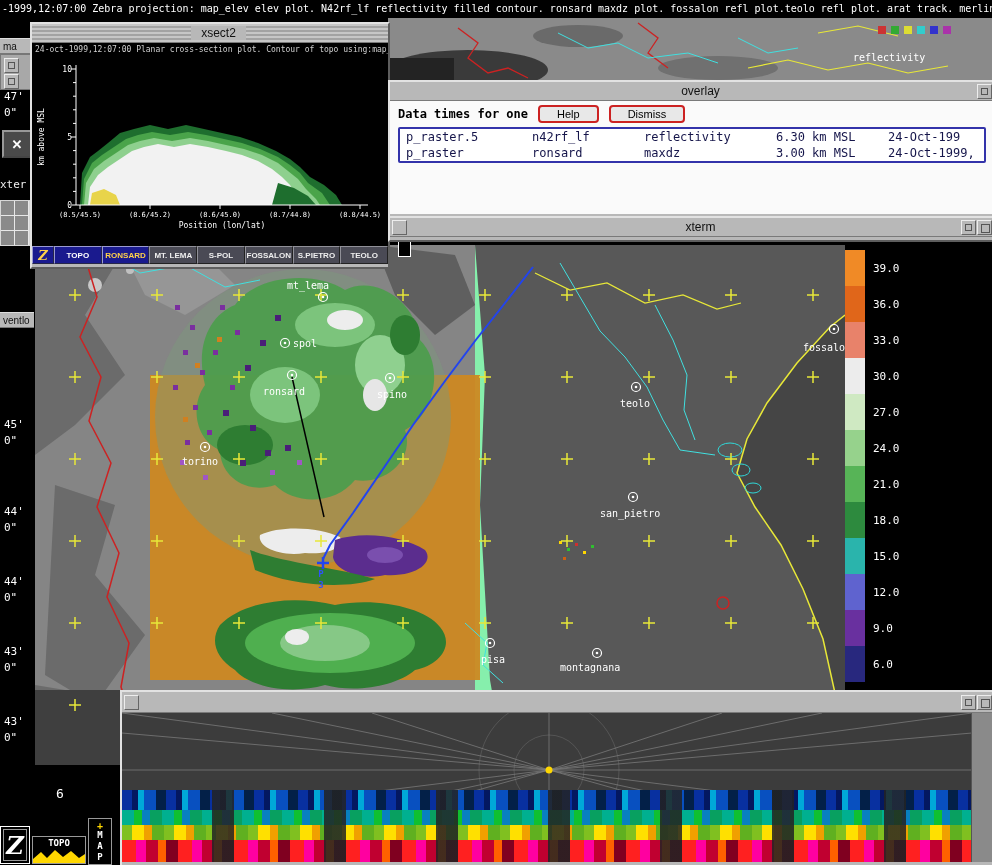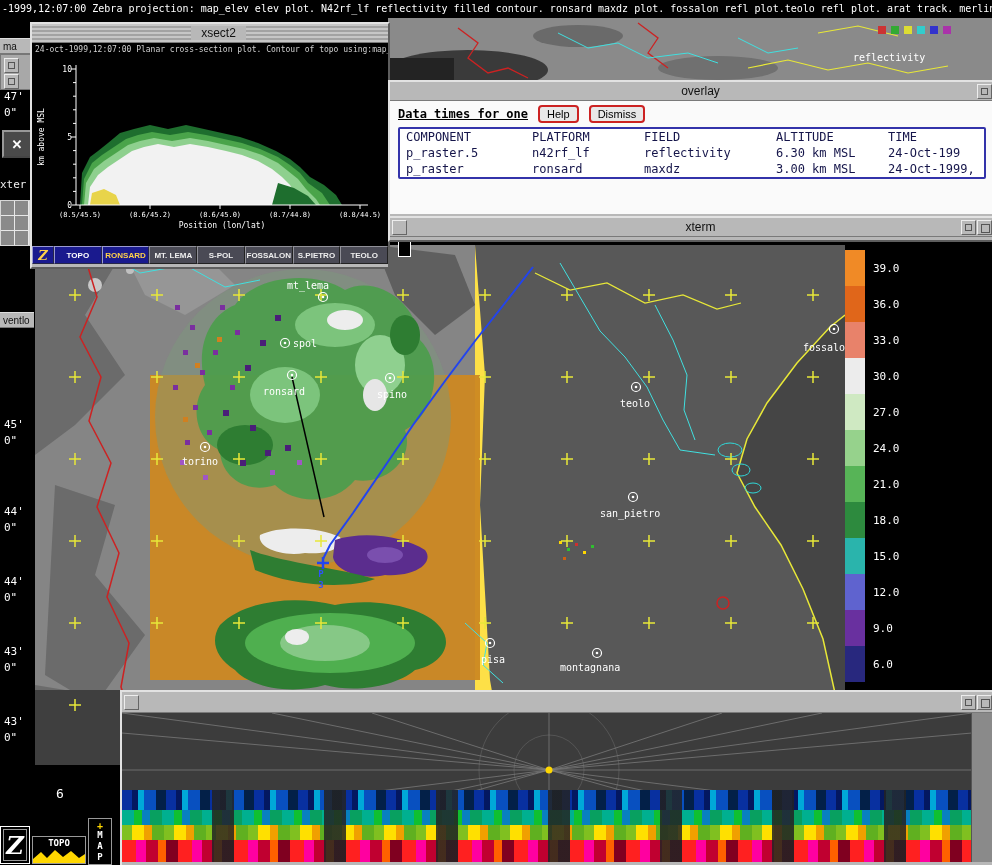--- a/index.html
+++ b/index.html
@@ -55,44 +55,44 @@
   .xs-btn[data-variant="brand"]{background:#1a1a8e;color:#ffd24a;
           font:italic bold 13px "DejaVu Serif",serif;}
   .xs-btn[data-variant="navy"]{background:#1a1a8e;color:#fff;}
   .xs-btn[data-variant="active"]{background:#1a1a8e;color:#ffd24a;}
   .xs-btn[data-variant="gray"]{background:#4a4a55;color:#eee;border-color:#909098 #222 #222 #909098;}
 
   
   #overlay-win{left:388px;top:80px;width:604px;height:135px;}
   #overlay-win .content{background:#fafafa;height:113px;overflow:hidden;}
   .prompt-row{display:flex;align-items:center;gap:10px;padding:4px 8px 2px 8px;}
-  .prompt{font:bold 12px "DejaVu Sans Mono",monospace;color:#000;text-decoration:underline;}
+  .prompt{font:bold 12px "DejaVu Sans Mono",monospace;color:#000;}
   .red-btn{border:2px solid #cc2222;border-radius:4px;background:#e8e8e8;color:#000;
-           font:11px "Liberation Sans",sans-serif;padding:1px 7px;cursor:default;}
+           font:11px "Liberation Sans",sans-serif;padding:1px 17px;cursor:default;}
   .ov-table{margin:2px 8px;border:2px solid #3333aa;border-radius:2px;background:#fff;
             font:12px "DejaVu Sans Mono",monospace;color:#15154a;}
   .ov-row{display:grid;grid-template-columns:126px 112px 132px 112px 1fr;
           line-height:16px;padding:0 6px;white-space:pre;overflow:hidden;}
   .ov-row>div{overflow:hidden;}
 
   
   #xterm-win{left:388px;top:216px;width:604px;height:22px;}
   #cursor-box{position:absolute;left:398px;top:240px;width:11px;height:15px;border:1px solid #fff;
               background:#000;z-index:4;}
 
   
   #map-frag{position:absolute;left:388px;top:18px;width:604px;height:62px;background:#8a8a8a;
             z-index:1;overflow:hidden;}
   #refl-label{position:absolute;left:465px;top:34px;color:#fff;
               font:10px "DejaVu Sans Mono",monospace;}
   .speck-row{position:absolute;left:490px;top:8px;display:flex;gap:5px;}
   .speck{width:8px;height:8px;}
 
   
-  #map{position:absolute;left:35px;top:245px;width:810px;height:520px;background:#fde047;
+  #map{position:absolute;left:35px;top:245px;width:810px;height:520px;background:#86efac;
        z-index:1;overflow:hidden;}
   .track-label{position:absolute;left:281px;top:324px;writing-mode:vertical-lr;
                text-orientation:upright;color:#3050ff;font:bold 9px "DejaVu Sans Mono",monospace;
                letter-spacing:1px;}
   .st-c{fill:none;stroke:#fff;stroke-width:1.2;}
   .st-d{fill:#fff;stroke:none;}
   .st-l{fill:#fff;font:10px "DejaVu Sans Mono",monospace;}
 
   
   #cbar{position:absolute;left:845px;top:250px;width:80px;z-index:1;}
@@ -452,27 +452,20 @@
         </div>
     </div>
     <div class="content">
       <div class="prompt-row">
         <span class="prompt">Data times for one</span>
         <button class="red-btn">Help</button>
         <button class="red-btn">Dismiss</button>
       </div>
       <div class="ov-table">
         <div class="ov-row">
-          <div>COMPONENT</div>
-          <div>PLATFORM</div>
-          <div>FIELD</div>
-          <div>ALTITUDE</div>
-          <div>TIME</div>
-        </div>
-        <div class="ov-row">
           <div>p_raster.5</div>
           <div>n42rf_lf</div>
           <div>reflectivity</div>
           <div>6.30 km MSL</div>
           <div>24-Oct-199</div>
         </div>
         <div class="ov-row">
           <div>p_raster</div>
           <div>ronsard</div>
           <div>maxdz</div>

